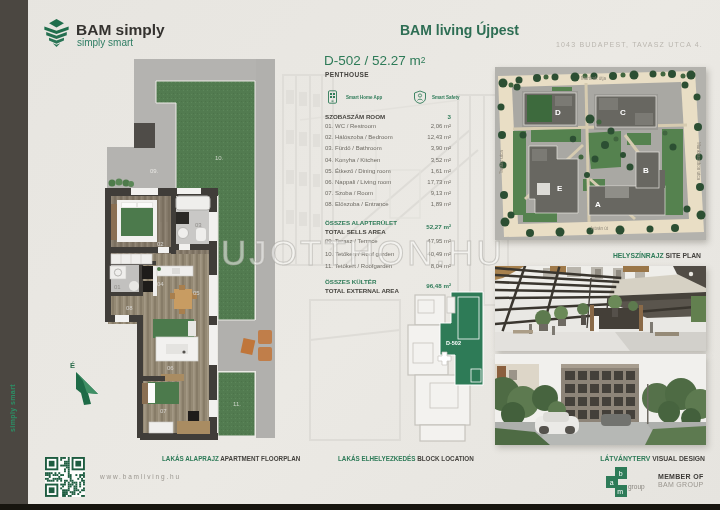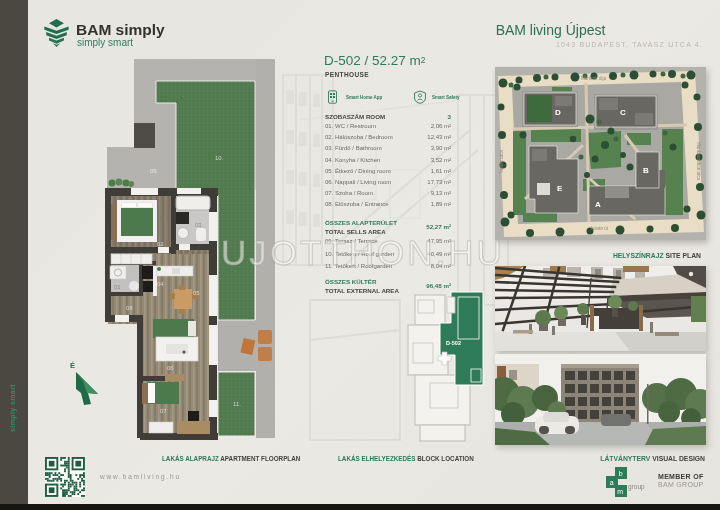--- a/index.html
+++ b/index.html
@@ -59,21 +59,21 @@
   <path d="M2,8 L15,12.5 L28,8 L28,11.5 L15,16 L2,11.5 Z" fill="#1f6e4c"></path>
   <path d="M4,14 L15,18 L26,14 L26,17.5 L15,21.5 L4,17.5 Z" fill="#256f50"></path>
   <path d="M7,20 L15,23 L23,20 L23,23 L15,26.5 L7,23 Z" fill="#2a7556"></path>
   <path d="M11,26 L15,27.5 L19,26 L15,30 Z" fill="#2a7556"></path>
 </svg>
 
 <div class="abs" style="left:76px;top:21px;font-size:15.5px;font-weight:bold;color:#34322f;letter-spacing:0;">BAM simply</div>
 
 <div class="abs" style="left:77px;top:36.5px;font-size:10px;color:#2e7d63;">simply smart</div>
 
-<div class="abs" style="left:400px;top:22px;width:301px;text-align:center;font-size:14px;font-weight:normal;color:#2e6e54;">BAM living Újpest</div>
+<div class="abs" style="left:400px;top:22px;width:301px;text-align:left;font-size:14px;font-weight:bold;color:#2e6e54;">BAM living Újpest</div>
 
 <div class="abs" style="left:400px;top:40.5px;width:303px;text-align:right;font-size:7px;color:#bab6af;letter-spacing:1.2px;">1043 BUDAPEST, TAVASZ UTCA 4.</div>
 
 <div class="abs" style="left:324px;top:53px;font-size:13.5px;font-weight:normal;color:#2e7b58;">D-502 / 52.27 m<span style="font-size:8.5px;vertical-align:2.5px;">2</span></div>
 
 <div class="abs" style="left:325px;top:71px;font-size:6.5px;font-weight:bold;color:#44423e;letter-spacing:0.4px;">PENTHOUSE</div>
 
 <svg class="abs" style="left:326px;top:90px;" width="13" height="14" viewBox="0 0 13 14">
   <rect x="2.5" y="0.8" width="8" height="12.4" rx="1.2" fill="none" stroke="#2e7b58" stroke-width="0.9"></rect>
   <rect x="4" y="3" width="2" height="2" fill="#2e7b58"></rect>

